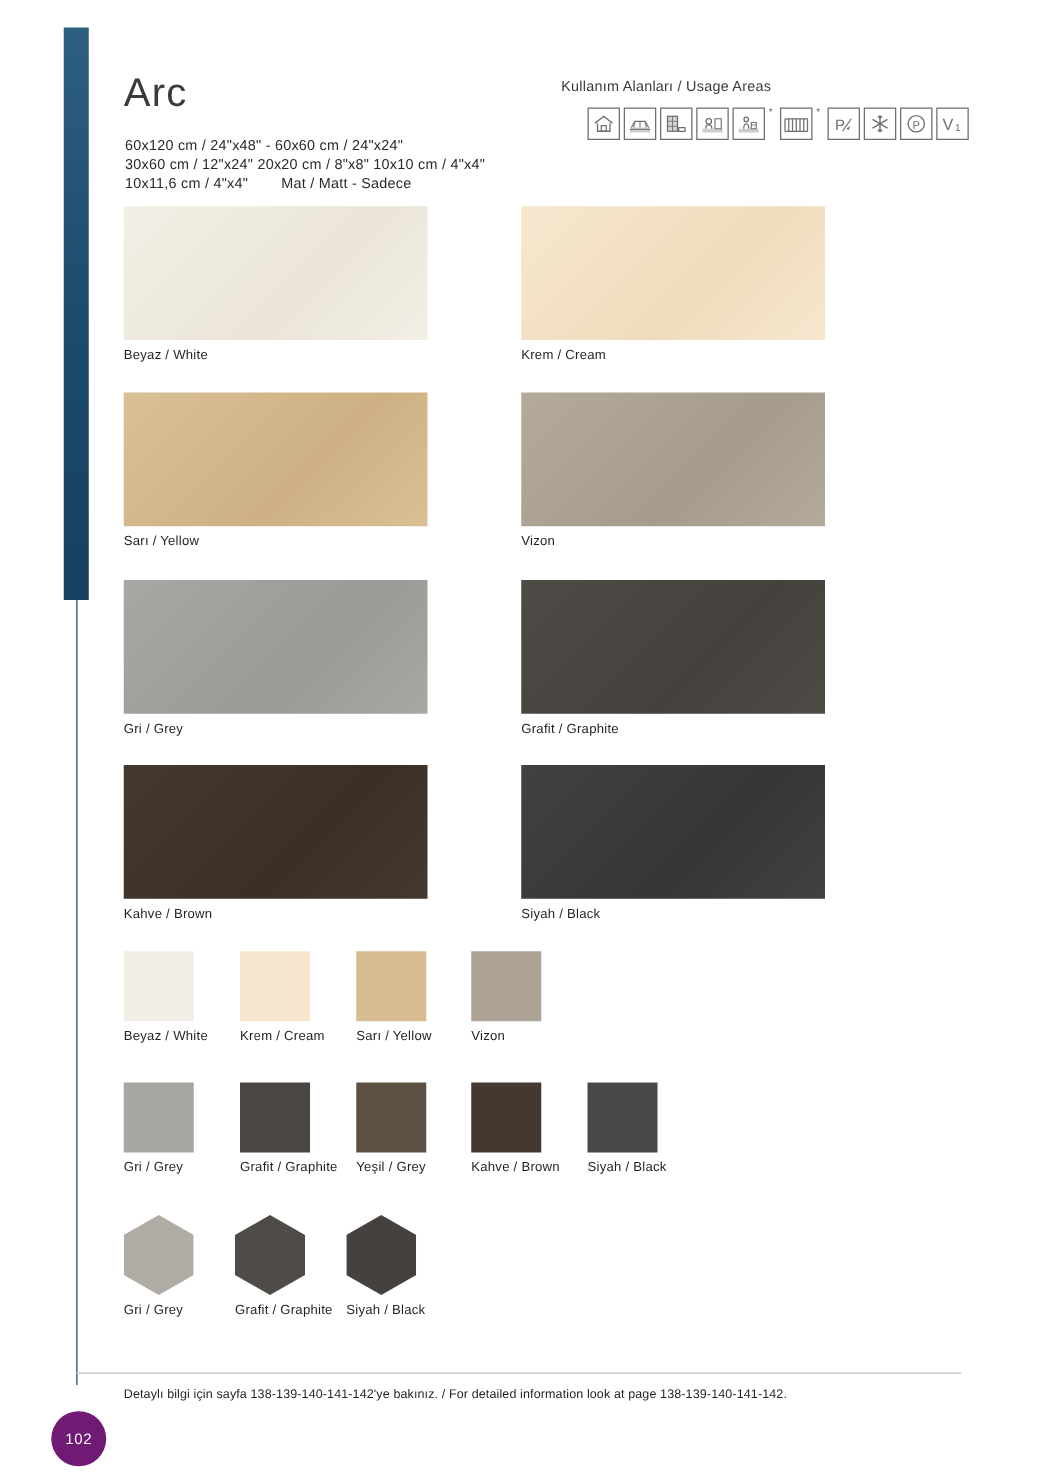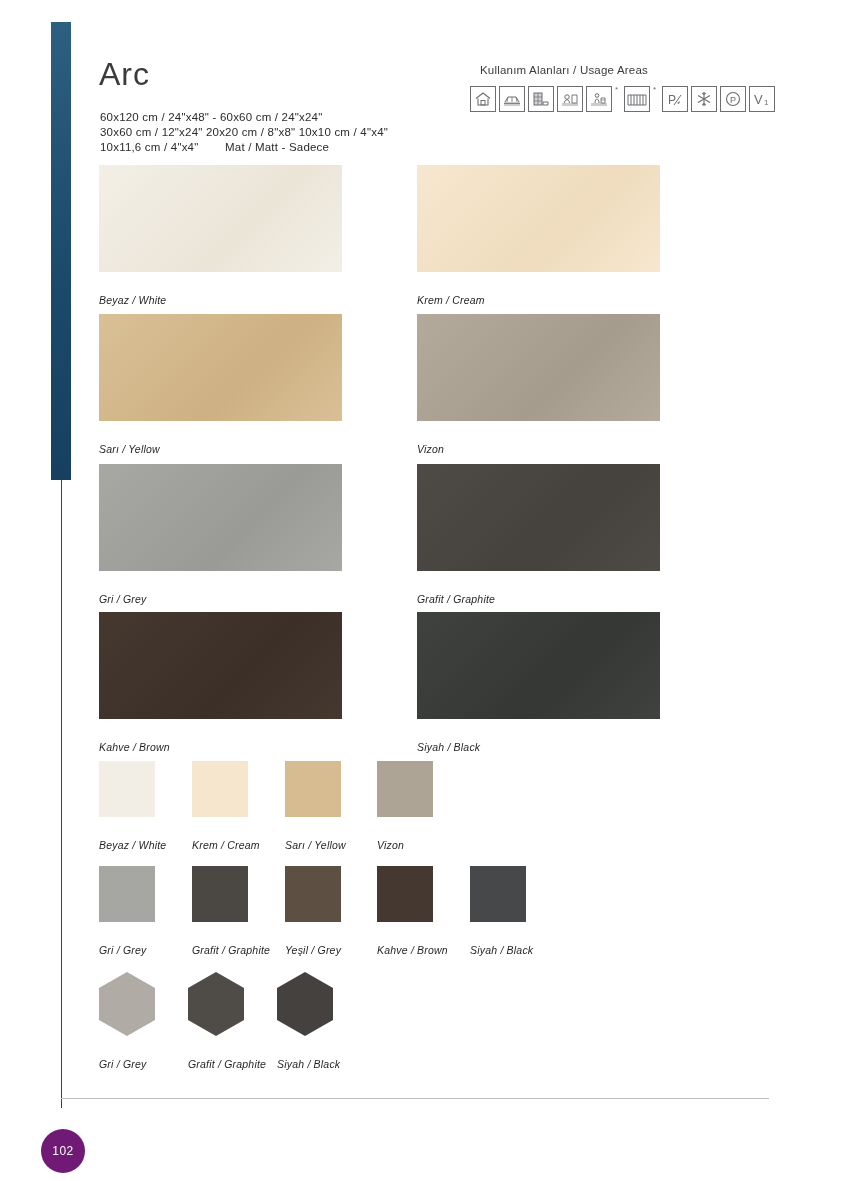--- a/index.html
+++ b/index.html
@@ -41,21 +41,21 @@
     letter-spacing:.2px;
     white-space:pre-line;
   }
   .finish{
     position:absolute;left:225px;top:140px;
     font-size:11.5px;line-height:15px;color:#2b2b2b;letter-spacing:.2px;
   }
 
   
   .usage-label{
-    position:absolute;left:480px;top:64px;
+    position:absolute;left:449px;top:64px;
     font-size:11.5px;color:#3b3b3b;letter-spacing:.2px;
   }
   .usage-row{
     position:absolute;left:470px;top:86px;
     display:flex;align-items:flex-start;gap:3px;
   }
   .ico{
     width:26px;height:26px;border:1px solid #6d6e71;
     box-sizing:border-box;
     display:flex;align-items:center;justify-content:center;
@@ -65,23 +65,22 @@
   .star{
     font-size:8px;color:#6d6e71;line-height:1;
     align-self:flex-start;margin:0 0px;
     width:6px;
   }
 
   
   .swatch{position:absolute;}
   .swatch .chip{display:block;}
   .swatch .cap{
-    font-size:10.5px;color:#231f20;margin-top:22px;letter-spacing:.2px;
+    font-size:10.5px;color:#231f20;margin-top:6px;letter-spacing:.2px;
     white-space:nowrap;
-    font-style:italic;
   }
 
   
   .footnotes{
     position:absolute;left:99px;top:1108px;
     font-size:10px;line-height:16px;color:#231f20;letter-spacing:.1px;
   }
   .footnote-rule{
     position:absolute;left:61px;top:1098px;width:708px;height:1px;background:#bcbec0;
   }
@@ -262,13 +261,14 @@
       <div class="cap">Grafit / Graphite</div>
     </div>
     <div class="swatch" style="left: 277px; top: 972px;">
       <div class="chip" style="width: 56px; height: 64px; background: rgb(68, 65, 63); clip-path: polygon(50% 0%, 100% 25%, 100% 75%, 50% 100%, 0% 75%, 0% 25%);"></div>
       <div class="cap">Siyah / Black</div>
     </div>
   </div>
 
 <div class="footnote-rule"></div>
 <div class="footnotes">
+  <div>Detaylı bilgi için sayfa 138-139-140-141-142'ye bakınız. / For detailed information look at page 138-139-140-141-142.</div>
 </div>
 
 </body></html>

